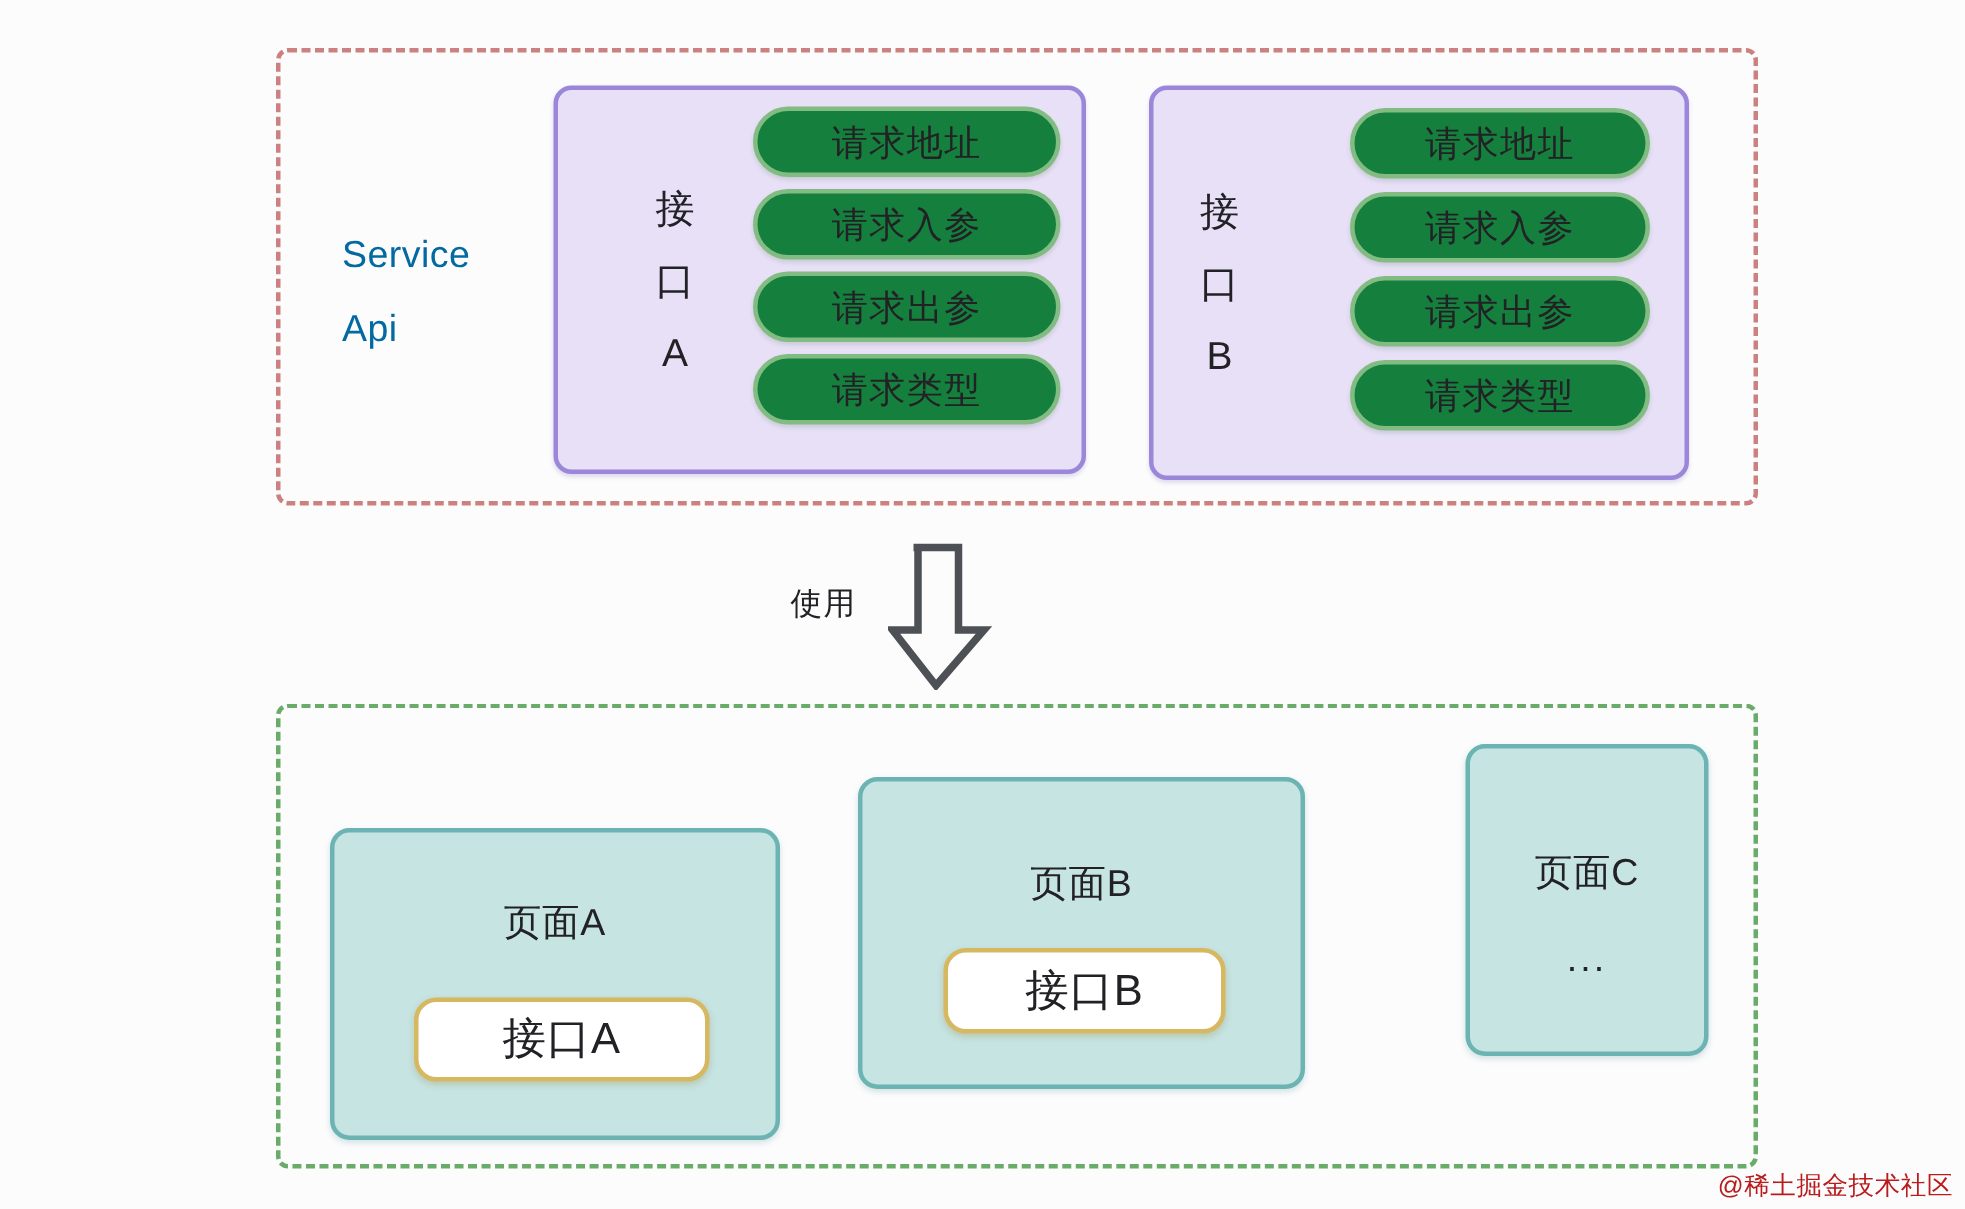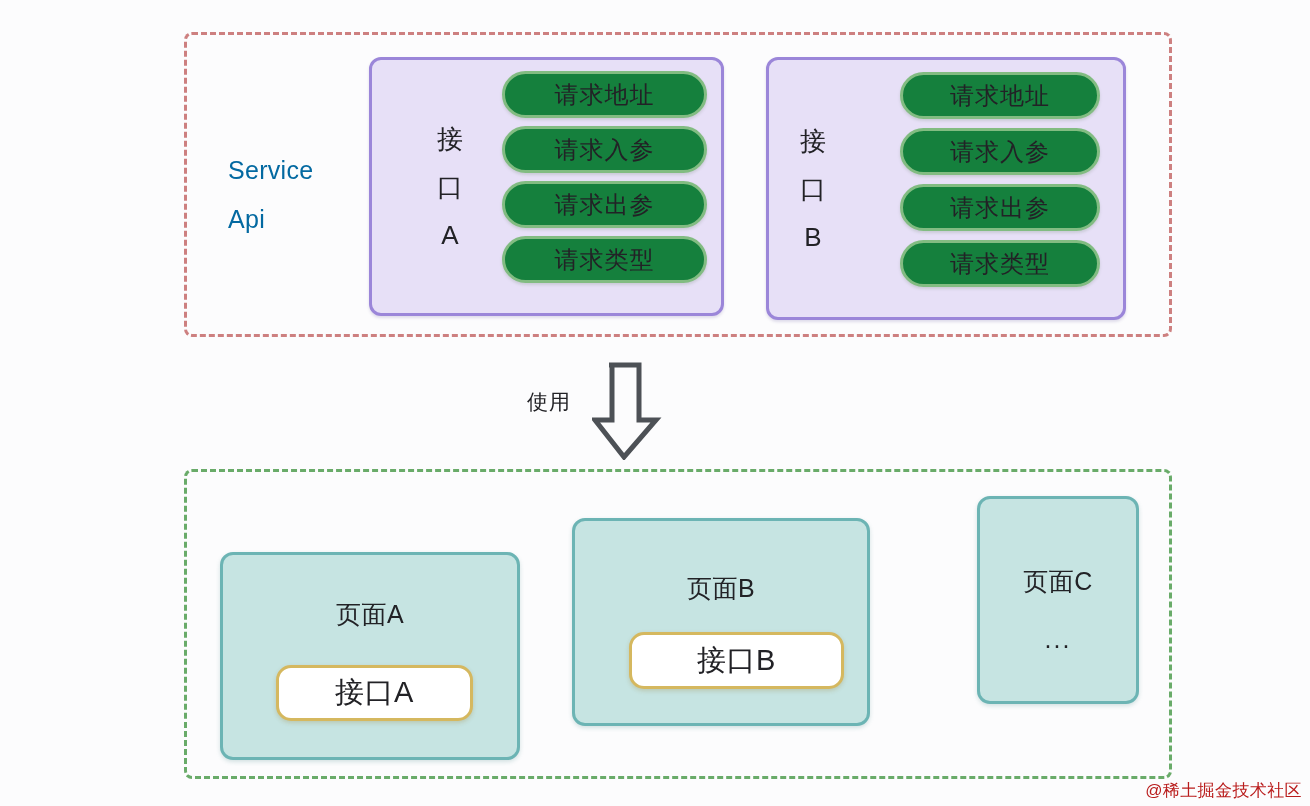--- a/index.html
+++ b/index.html
@@ -157,21 +157,21 @@
     border-radius: 15px;
     display: flex;
     align-items: center;
     justify-content: center;
     font-size: 29px;
     letter-spacing: .5px;
     color: #222226;
     box-shadow: 0 2px 4px rgba(150,120,40,.25);
   }
   #page-card-a .api-pill { left: 53px; top: 110px; width: 197px; height: 56px; }
-  #page-card-b .api-pill { left: 54px; top: 111px; width: 215px; height: 57px; }
+  #page-card-b .api-pill { left: 54px; top: 111px; width: 188px; height: 57px; }
 
   .page-ellipsis {
     position: absolute;
     left: 0; right: 0;
     top: 126px;
     text-align: center;
     font-size: 25px;
     letter-spacing: 2px;
     color: #222226;
   }

